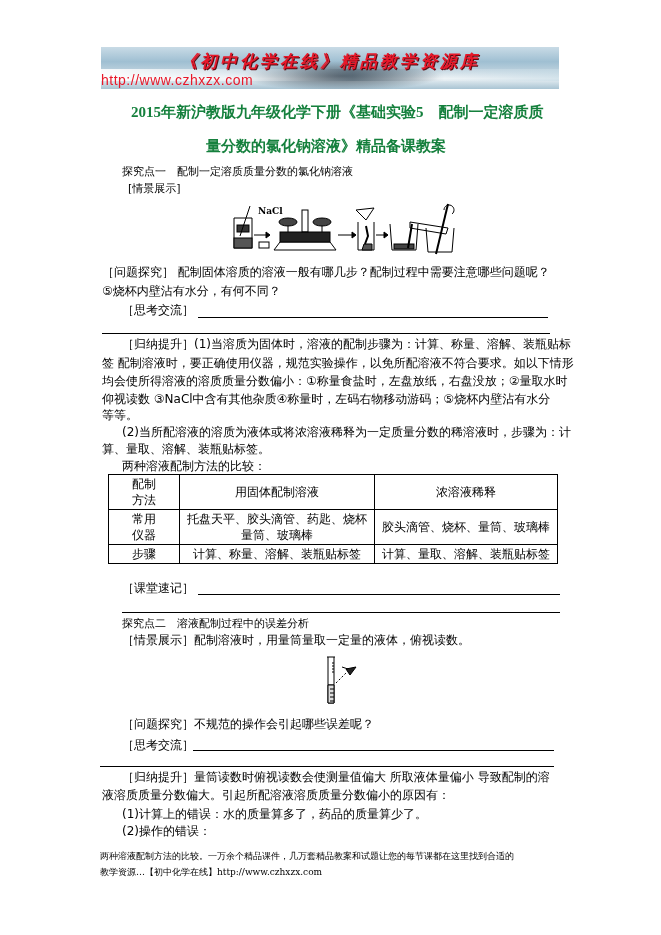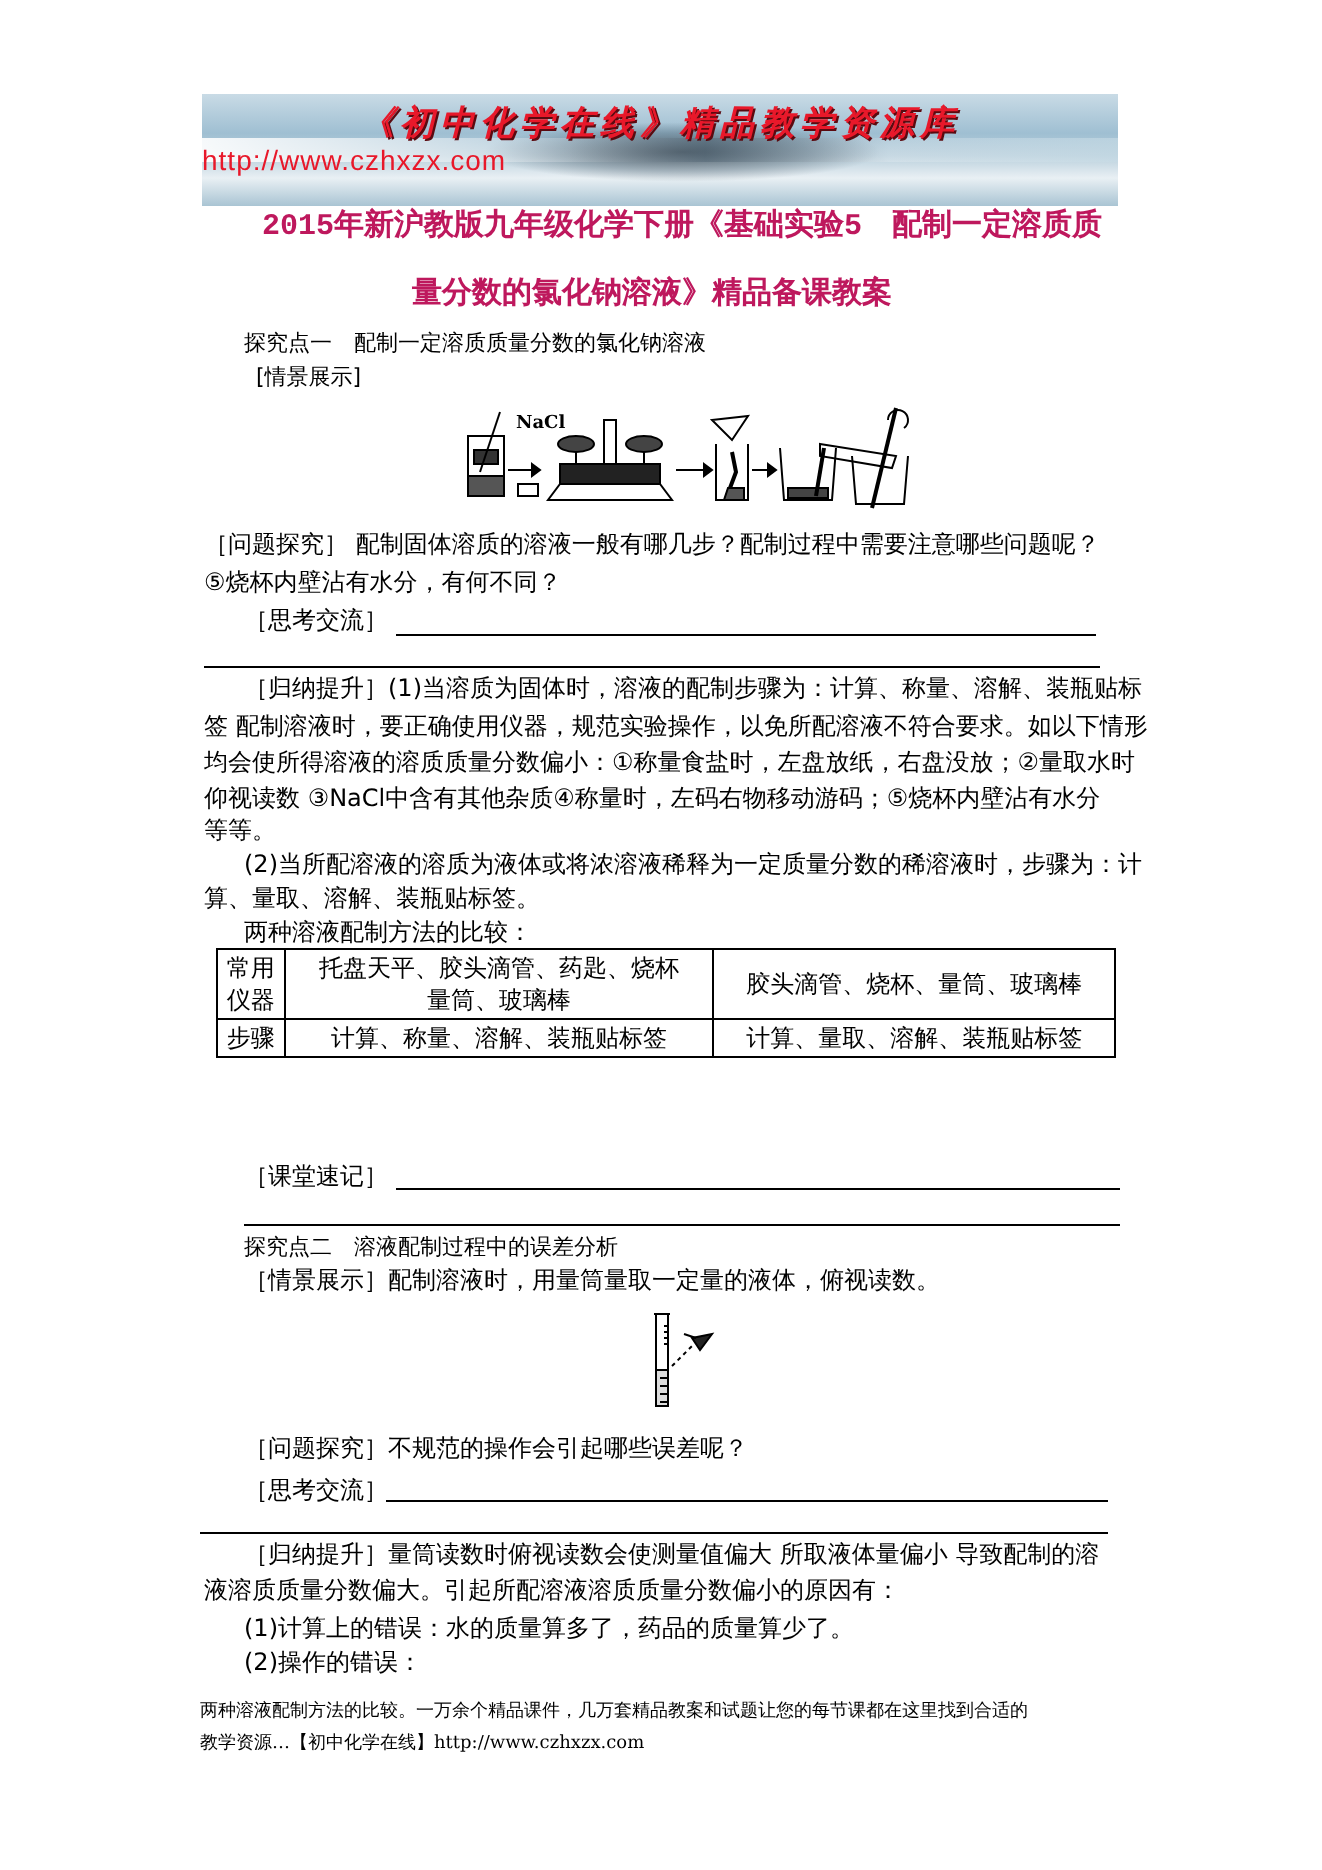--- a/index.html
+++ b/index.html
@@ -1,30 +1,30 @@
 <!DOCTYPE html>
 <html><head>
 <meta charset="utf-8">
 <style>
   html, body { margin: 0; padding: 0; background: #ffffff; }
   body { width: 661px; height: 935px; position: relative; overflow: hidden;
          font-family: "DejaVu Sans", "Liberation Sans", sans-serif; color: #000; }
   .abs { position: absolute; }
-  .banner { left: 101px; top: 47px; width: 458px; height: 56px; overflow: hidden;
+  .banner { left: 101px; top: 47px; width: 458px; height: 42px; overflow: hidden;
             background: linear-gradient(180deg, #c9dbe6 0%, #9fbfd2 35%, #b9cfdc 55%, #e9f0f4 75%, #a9c4d3 100%); }
   .banner .mist { position: absolute; left: 0; top: 22px; width: 100%; height: 12px;
                   background: linear-gradient(90deg, rgba(255,255,255,0.9), rgba(255,255,255,0.2) 40%, rgba(80,100,115,0.5) 55%, rgba(255,255,255,0.2) 75%, rgba(200,220,230,0.6)); }
   .banner .hill { position: absolute; left: 140px; top: 14px; width: 200px; height: 30px;
                   background: radial-gradient(ellipse at center, rgba(30,40,50,0.7) 0%, rgba(60,80,95,0.35) 45%, rgba(0,0,0,0) 70%); }
   .banner .btitle { position: absolute; left: 0; right: 0; top: 3px; text-align: center;
                     font-family: "DejaVu Serif", serif; font-size: 17px; font-weight: bold; font-style: italic;
                     color: #e8182a; letter-spacing: 3px; text-shadow: 1px 1px 0 #5a0a10; }
   .banner .burl { position: absolute; left: 0; right: 0; top: 25px; text-align: left;
                   font-family: "Liberation Sans", sans-serif; font-size: 14px; color: #e8182a; letter-spacing: 0.5px; }
-  .title { font-family: Liberation Mono, monospace; font-weight: bold; font-size: 15px; color: #be185d; white-space: nowrap; }
+  .title { font-family: Liberation Serif, serif; font-weight: bold; font-size: 15px; color: #15803d; white-space: nowrap; }
   .t { font-size: 12px; line-height: 16px; white-space: nowrap; }
   .line { position: absolute; height: 0; border-top: 1px solid #000; }
   table.cmp { position: absolute; left: 108px; top: 474px; width: 450px; border-collapse: collapse; font-size: 12px; }
   table.cmp td { border: 1px solid #000; text-align: center; vertical-align: middle; padding: 1px 2px; line-height: 16px; }
   .footer { font-size: 9px; font-family: "DejaVu Serif", serif; line-height: 16px; white-space: nowrap; }
   .fig svg { display: block; }
 </style>
 </head>
 <body>
 
@@ -103,20 +103,26 @@
 <div class="abs t" style="left:102px; top:355px;">签 配制溶液时，要正确使用仪器，规范实验操作，以免所配溶液不符合要求。如以下情形</div>
 <div class="abs t" style="left:102px; top:373px;">均会使所得溶液的溶质质量分数偏小：①称量食盐时，左盘放纸，右盘没放；②量取水时</div>
 <div class="abs t" style="left:102px; top:391px;">仰视读数 ③NaCl中含有其他杂质④称量时，左码右物移动游码；⑤烧杯内壁沾有水分</div>
 <div class="abs t" style="left:102px; top:407px;">等等。</div>
 <div class="abs t" style="left:122px; top:424px;">(2)当所配溶液的溶质为液体或将浓溶液稀释为一定质量分数的稀溶液时，步骤为：计</div>
 <div class="abs t" style="left:102px; top:441px;">算、量取、溶解、装瓶贴标签。</div>
 <div class="abs t" style="left:122px; top:458px;">两种溶液配制方法的比较：</div>
 
 <table class="cmp">
   <tbody>
+      <tr>
+    <td style="width:66px; white-space:pre-line;">配制
+方法</td>
+    <td style="width:190px;">用固体配制溶液</td>
+    <td>浓溶液稀释</td>
+  </tr>
   <tr>
     <td style="white-space:pre-line;">常用
 仪器</td>
     <td style="white-space:pre-line;">托盘天平、胶头滴管、药匙、烧杯
 量筒、玻璃棒</td>
     <td style="white-space:nowrap;">胶头滴管、烧杯、量筒、玻璃棒</td>
   </tr>
   <tr>
     <td>步骤</td>
     <td style="white-space:nowrap;">计算、称量、溶解、装瓶贴标签</td>

